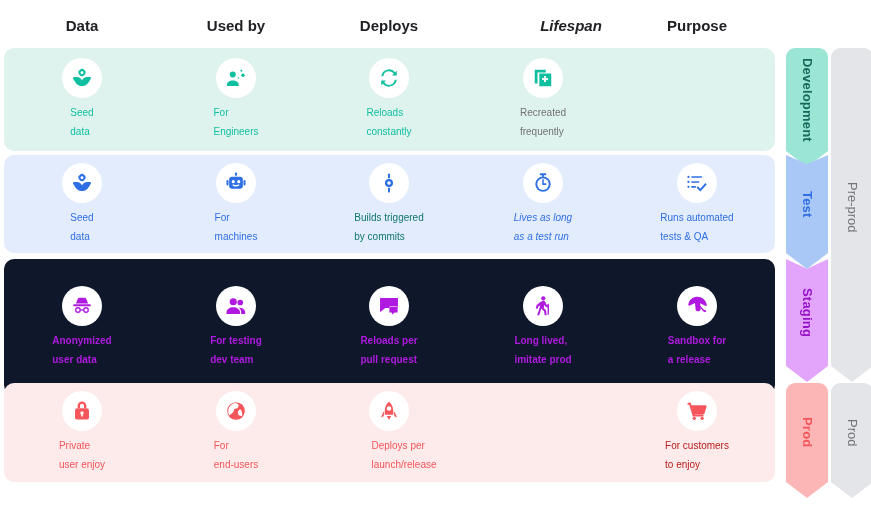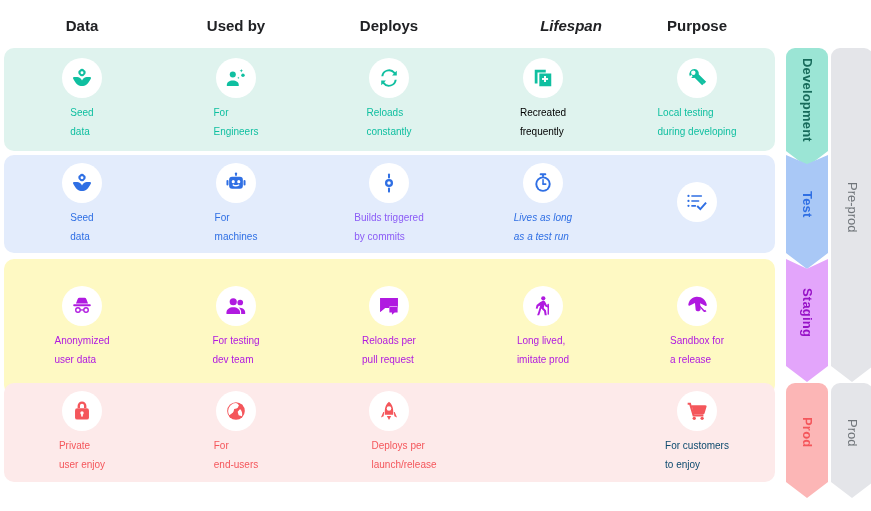--- a/index.html
+++ b/index.html
@@ -111,33 +111,22 @@
 constantly</div>
         </div>
         <div class="cell" style="left: 464px; width: 150px;">
           <div class="icon-disc">
             <svg width="22" height="22" viewBox="0 0 24 24" fill="#0fbfa0">
               <path d="M3 3h12v3H6v12H3V3z"></path>
               <path d="M8 7h13v14H8V7zm5.3 2.8v2.4h-2.4v1.8h2.4v2.4h1.8v-2.4h2.4v-1.8h-2.4V9.8h-1.8z" fill="#0fbfa0"></path>
               <path d="M13.3 9.8h1.8v2.4h2.4v1.8h-2.4v2.4h-1.8v-2.4h-2.4v-1.8h2.4V9.8z" fill="#fff"></path>
             </svg>
           </div>
-          <div class="cell-label" style="color: #000000;">Recreated
+          <div class="cell-label" style="color: #737373;">Recreated
 frequently</div>
-        </div>
-        <div class="cell" style="left: 618px; width: 150px;">
-          <div class="icon-disc">
-            <svg width="22" height="22" viewBox="0 0 24 24" fill="#0fbfa0">
-              <path d="M9.3 2.2a5.6 5.6 0 0 0-5.1 7.9l1.6-1.6 1.5 1.5-1.6 1.6a5.6 5.6 0 0 0 6.1-1.3l8 8 2.2-2.2-8-8A5.6 5.6 0 0 0 9.3 2.2zm-3.1 3.1a3.3 3.3 0 0 1 .6-.8l1.2 1.2-1.2 1.2a3.3 3.3 0 0 1-.6-1.6z"></path>
-              <circle cx="8" cy="6.2" r="2.4" fill="#fff"></circle>
-              <path d="M11.2 9.4l8.5 8.5-2.1 2.1-8.5-8.5z"></path>
-            </svg>
-          </div>
-          <div class="cell-label" style="color: rgb(15, 191, 160);">Local testing
-during developing</div>
         </div>
       </div>
       <div class="band" style="top: 155px; height: 98px; background: rgb(227, 236, 252);">
         <div class="cell" style="left: 3px; width: 150px;">
           <div class="icon-disc">
             <svg width="22" height="22" viewBox="0 0 24 24" fill="#2f6fe4">
               <path d="M12 2a2.6 2.6 0 0 0-2.3 1.4A2.6 2.6 0 0 0 8 6.3a2.6 2.6 0 0 0 1.5 2.3A2.6 2.6 0 0 0 12 10a2.6 2.6 0 0 0 2.5-1.4A2.6 2.6 0 0 0 16 6.3a2.6 2.6 0 0 0-1.7-2.9A2.6 2.6 0 0 0 12 2zm0 2.7a1.6 1.6 0 1 1 0 3.2 1.6 1.6 0 0 1 0-3.2zM3.2 11c-.8 0-1.3.9-.9 1.6 1 1.9 2.6 5 4.6 6.5 1.6 1.2 3.4 1.7 5.1 1.7s3.5-.5 5.1-1.7c2-1.5 3.6-4.6 4.6-6.5.4-.7-.1-1.6-.9-1.6h-3.6c-1.9 0-3.6 1-4.6 2.6L12 14.6l-.6-1c-1-1.6-2.7-2.6-4.6-2.6H3.2z"></path>
             </svg>
           </div>
           <div class="cell-label" style="color: rgb(47, 111, 228);">Seed
@@ -161,21 +150,21 @@
         </div>
         <div class="cell" style="left: 310px; width: 150px;">
           <div class="icon-disc">
             <svg width="22" height="22" viewBox="0 0 24 24" fill="#2f6fe4">
               <rect x="10.9" y="1.5" width="2.2" height="5.5" rx="1.1"></rect>
               <circle cx="12" cy="12" r="4.4"></circle>
               <circle cx="12" cy="12" r="1.9" fill="#fff"></circle>
               <rect x="10.9" y="17" width="2.2" height="5.5" rx="1.1"></rect>
             </svg>
           </div>
-          <div class="cell-label" style="color: #8b5cf6;">Builds triggered
+          <div class="cell-label" style="color: #0f766e;">Builds triggered
 by commits</div>
         </div>
         <div class="cell" style="left: 464px; width: 150px; font-style: italic;">
           <div class="icon-disc">
             <svg width="22" height="22" viewBox="0 0 24 24" fill="#2f6fe4">
               <rect x="8.4" y="1.4" width="7.2" height="2.1" rx="1"></rect>
               <circle cx="12" cy="13.2" r="8.4"></circle>
               <circle cx="12" cy="13.2" r="6.3" fill="#fff"></circle>
               <rect x="11.2" y="7.6" width="1.7" height="6.2" rx=".85" fill="#2f6fe4"></rect>
               <rect x="11.2" y="12.4" width="4.6" height="1.7" rx=".85" fill="#2f6fe4"></rect>
@@ -190,23 +179,25 @@
             <svg width="22" height="22" viewBox="0 0 24 24" fill="#2f6fe4">
               <rect x="1.5" y="4.2" width="2.4" height="2.4" rx="1.2"></rect>
               <rect x="5.6" y="4.6" width="12" height="1.8" rx=".9"></rect>
               <rect x="1.5" y="9.6" width="2.4" height="2.4" rx="1.2"></rect>
               <rect x="5.6" y="10" width="9" height="1.8" rx=".9"></rect>
               <rect x="1.5" y="15" width="2.4" height="2.4" rx="1.2"></rect>
               <rect x="5.6" y="15.4" width="5.5" height="1.8" rx=".9"></rect>
               <path d="M13 15.6l2.6 2.7 5.5-6.4 1.6 1.4-7 8.1-4.2-4.3z"></path>
             </svg>
           </div>
-        </div>
-      </div>
-      <div class="band" style="top: 259px; height: 136px; background: #fef9c3;">
+          <div class="cell-label" style="color: rgb(47, 111, 228);">Runs automated
+tests &amp; QA</div>
+        </div>
+      </div>
+      <div class="band" style="top: 259px; height: 136px; background: #0f172a; font-weight: bold;">
         <div class="cell" style="left: 3px; width: 150px;">
           <div class="icon-disc">
             <svg width="22" height="22" viewBox="0 0 24 24" fill="#b01ae0">
               <path d="M5.4 9.4l1.9-5.1A2.1 2.1 0 0 1 9.3 3h5.4a2.1 2.1 0 0 1 2 1.3l1.9 5.1H5.4z"></path>
               <rect x="2.4" y="10.2" width="19.2" height="2" rx="1"></rect>
               <circle cx="7.6" cy="16.4" r="3.2"></circle>
               <circle cx="7.6" cy="16.4" r="1.7" fill="#fff"></circle>
               <circle cx="16.4" cy="16.4" r="3.2"></circle>
               <circle cx="16.4" cy="16.4" r="1.7" fill="#fff"></circle>
               <rect x="10.2" y="15.6" width="3.6" height="1.4"></rect>
@@ -299,21 +290,21 @@
         </div>
         <div class="cell" style="left: 618px; width: 150px;">
           <div class="icon-disc">
             <svg width="22" height="22" viewBox="0 0 24 24" fill="#f4565b">
               <path d="M1.8 3h3.4l.9 3h15.5a.9.9 0 0 1 .87 1.15l-2.2 7.2a1.6 1.6 0 0 1-1.53 1.15H8.2L7 12.3h11.1l1.5-5H6.7l2.0 7.3.35 1.2H19v2.1H7.4L3.6 5.1H1.8V3z"></path>
               <circle cx="9" cy="20" r="1.8"></circle>
               <circle cx="17.6" cy="20" r="1.8"></circle>
               <path d="M6.1 6h15.4l-2.2 7.3H8.1z"></path>
             </svg>
           </div>
-          <div class="cell-label" style="color: #0c4a6e;">For customers
+          <div class="cell-label" style="color: #b91c1c;">For customers
 to enjoy</div>
         </div>
       </div>
     </div>
 
   <div id="arrows">
       <div class="arrow" style="left: 786px; top: 48px; height: 119px; background: rgb(155, 229, 213); clip-path: polygon(0% 0%, 100% 0%, 100% 86.5546%, 50% 100%, 0% 86.5546%); border-top-left-radius: 9px; border-top-right-radius: 9px;">
         <span class="arrow-label" style="color: rgb(23, 107, 91); margin-bottom: 16px;">Development</span>
       </div>
       <div class="arrow" style="left: 786px; top: 155px; height: 114px; background: rgb(169, 200, 246); clip-path: polygon(0% 0%, 50% 8%, 100% 0%, 100% 85.9649%, 50% 100%, 0% 85.9649%);">

